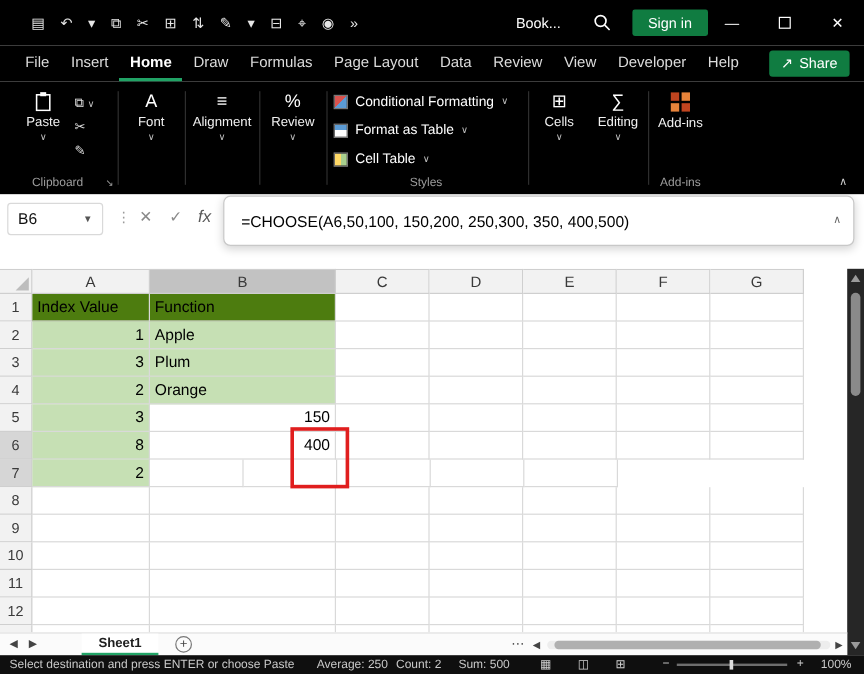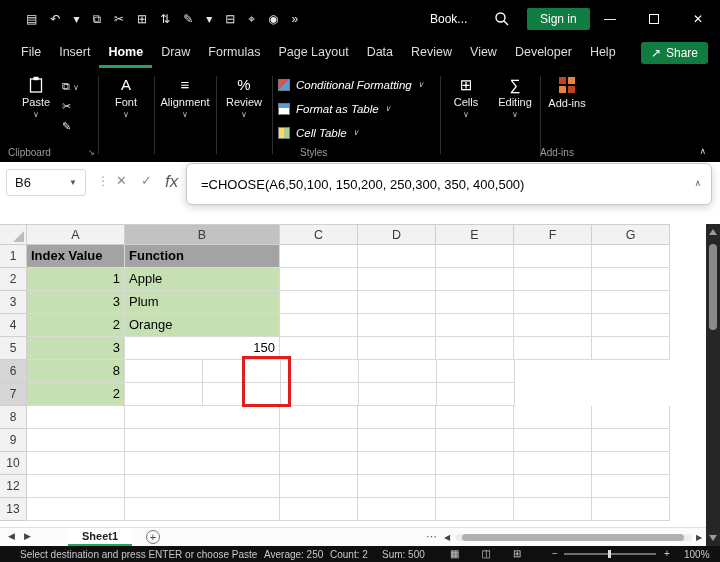--- a/index.html
+++ b/index.html
@@ -26,55 +26,55 @@
   .share { position:absolute; right:12px; top:4px; height:22px; display:flex; align-items:center; gap:5px; background:#107C41; color:#fff; border:none; font-size:12px; font-family:inherit; border-radius:3px; padding:0 10px; }
 
   
   .ribbon { position:absolute; top:68px; left:0; width:720px; height:94px; background:#000; color:#f0f0f0; }
   .rbtn { position:absolute; display:flex; flex-direction:column; align-items:center; gap:3px; font-size:11px; color:#f0f0f0; }
   .ricon { font-size:15px; line-height:17px; height:17px; color:#fff; }
   .rcaret { font-size:8px; color:#bdbdbd; line-height:8px; }
   .rsmall-col { position:absolute; left:62px; top:12px; display:flex; flex-direction:column; gap:7px; font-size:11px; color:#e0e0e0; }
   .rdivider { position:absolute; top:8px; width:1px; height:78px; background:#2e2e2e; }
   .styles-col { position:absolute; left:278px; top:8px; display:flex; flex-direction:column; gap:7px; }
-  .style-row { display:flex; align-items:center; gap:6px; font-size:11.5px; color:#fff; height:17px;font-style:italic; }
+  .style-row { display:flex; align-items:center; gap:6px; font-size:11.5px; color:#fff; height:17px; }
   .sicon { width:12px; height:12px; display:inline-block; border:1px solid #777; }
   .sicon0 { background:linear-gradient(135deg,#d9534f 0 50%,#5b9bd5 50% 100%); }
   .sicon1 { background:linear-gradient(#5b9bd5 0 4px,#fff 4px 100%); }
   .sicon2 { background:linear-gradient(90deg,#ffd966 0 50%,#a9d08e 50% 100%); }
-  .rlabel { position:absolute; bottom:4px; font-size:10px; color:#9d9d9d; }
+  .rlabel { position:absolute; bottom:4px; font-size:10px; color:#9d9d9d; text-align:center; }
   .launcher { position:absolute; left:88px; bottom:5px; font-size:8px; color:#9d9d9d; }
   .ribbon-collapse { position:absolute; right:14px; bottom:6px; font-size:9px; color:#cfcfcf; }
   .addins-icon { display:grid; grid-template-columns:7px 7px; grid-template-rows:7px 7px; gap:2px; }
   .addins-icon i { background:#e8833a; }
   .addins-icon i:nth-child(1), .addins-icon i:nth-child(4) { background:#c0441f; }
 
   
   .fbar { position:absolute; top:162px; left:0; width:720px; height:62px; background:#fff; }
   .namebox { position:absolute; left:6px; top:7px; width:80px; height:27px; border:1px solid #d9d9d9; border-radius:3px; display:flex; align-items:center; justify-content:space-between; padding:0 8px; font-size:13px; color:#111; }
   .namebox .nb-caret { font-size:8px; color:#555; }
   .fdots { position:absolute; left:97px; top:12px; color:#9a9a9a; font-size:12px; }
   .fcancel { position:absolute; left:116px; top:11px; color:#8a8a8a; font-size:13px; }
   .fenter { position:absolute; left:141px; top:11px; color:#8a8a8a; font-size:13px; }
-  .ffx { position:absolute; left:165px; top:10px; color:#5a5a5a; font-size:17px; font-style:italic; }
+  .ffx { position:absolute; left:165px; top:10px; color:#5a5a5a; font-size:14px; font-style:italic; }
   .finput { position:absolute; left:186px; top:1px; width:526px; height:42px; background:#fff; border:1px solid #c8c8c8; border-radius:6px; box-shadow:0 2px 8px rgba(0,0,0,0.18); display:flex; align-items:center; padding:0 14px; font-size:13px; color:#000; white-space:nowrap; overflow:hidden; }
   .finput .fb-collapse { position:absolute; right:10px; top:14px; font-size:9px; color:#666; }
 
   
   .grid { position:absolute; top:224px; left:0; width:706px; height:303px; background:#fff; overflow:hidden; }
   .g-row { display:flex; height:23px; }
   .g-hdr { height:21px; }
   .g-corner { width:27px; height:21px; background:#f2f2f2; border:solid #cfcfcf; border-width:1px 1px 1px 0; position:relative; }
   .g-corner::after { content:""; position:absolute; right:2px; bottom:2px; border-style:solid; border-width:0 0 11px 11px; border-color:transparent transparent #bdbdbd transparent; }
   .g-colhead { height:21px; line-height:20px; text-align:center; font-size:12.5px; color:#3a3a3a; background:#f2f2f2; border:solid #cfcfcf; border-width:1px 1px 1px 0; }
   .g-colhead.active { background:#c2c2c2; }
   .g-rowhead { width:27px; line-height:22px; text-align:center; font-size:12px; color:#3a3a3a; background:#f2f2f2; border:solid #cfcfcf; border-width:0 1px 1px 0; }
   .g-rowhead.active { background:#d6d6d6; }
   .g-cell { border:solid #d9d9d9; border-width:0 1px 1px 0; font-size:13px; line-height:22px; padding:0 4px; color:#000; white-space:nowrap; overflow:hidden; }
-  .fill-orange { background:#a3a3a3; font-weight:bold; }
+  .fill-orange { background:#4d7c0f; font-weight:normal; }
   .fill-green { background:#C6E0B4; }
   .num { text-align:right; }
   .annotation { position:absolute; left:242px; top:132px; width:49px; height:51px; border:3px solid #E01E1E; }
 
   
   .vscroll { position:absolute; top:224px; right:0; width:14px; height:322px; background:#262626; }
   .vs-arrow { position:absolute; left:3px; width:0; height:0; border-left:4px solid transparent; border-right:4px solid transparent; }
   .vs-up { top:5px; border-bottom:6px solid #9a9a9a; }
   .vs-down { bottom:5px; border-top:6px solid #9a9a9a; }
   .vs-thumb { position:absolute; left:3px; top:20px; width:8px; height:86px; background:#8a8a8a; border-radius:4px; }
@@ -85,21 +85,21 @@
   .sb-tab { position:absolute; left:68px; top:0; height:18px; padding:0 14px; font-size:11px; font-weight:bold; color:#1e1e1e; line-height:17px; border-bottom:2px solid #21A366; background:#fff; }
   .sb-add { position:absolute; left:146px; top:2px; width:14px; height:14px; border:1px solid #777; border-radius:50%; font-size:11px; line-height:12px; text-align:center; color:#444; }
   .sb-dots { position:absolute; left:426px; top:2px; font-size:11px; color:#555; }
   .sb-hl { position:absolute; left:444px; top:5px; font-size:8px; color:#444; }
   .sb-hr { position:absolute; left:696px; top:5px; font-size:8px; color:#444; }
   .sb-track { position:absolute; left:456px; top:6px; width:236px; height:7px; background:#ededed; border-radius:4px; }
   .sb-thumb { position:absolute; left:6px; top:0; width:222px; height:7px; background:#b0b0b0; border-radius:4px; }
 
   
   .statusbar { position:absolute; top:546px; left:0; width:720px; height:16px; background:#0f0f0f; color:#c9c9c9; font-size:10px; }
-  .st-msg { position:absolute; left:20px; top:3px;text-align:center; }
+  .st-msg { position:absolute; left:8px; top:3px;text-align:center; }
   .st-avg { position:absolute; left:264px; top:3px; }
   .st-count { position:absolute; left:330px; top:3px; }
   .st-sum { position:absolute; left:382px; top:3px; }
   .st-views { position:absolute; left:450px; top:2px; display:flex; gap:22px; font-size:10px; color:#cfcfcf; }
   .st-minus { position:absolute; left:552px; top:2px; }
   .st-track { position:absolute; left:564px; top:7px; width:92px; height:2px; background:#6e6e6e; }
   .st-handle { position:absolute; left:44px; top:-3px; width:3px; height:8px; background:#ddd; }
   .st-plus { position:absolute; left:664px; top:2px; }
   .st-zoom { position:absolute; left:684px; top:3px; }
 </style>
@@ -320,20 +320,21 @@
         <div class="g-cell num" style="width: 155px;">150</div>
         <div class="g-cell" style="width: 78px;"></div>
         <div class="g-cell" style="width: 78px;"></div>
         <div class="g-cell" style="width: 78px;"></div>
         <div class="g-cell" style="width: 78px;"></div>
         <div class="g-cell" style="width: 78px;"></div>
       </div>
       <div class="g-row">
         <div class="g-rowhead active">6</div>
         <div class="g-cell fill-green num" style="width: 98px;">8</div>
+        <div class="g-cell num" style="width: 155px;">400</div>
         <div class="g-cell" style="width: 78px;"></div>
         <div class="g-cell" style="width: 78px;"></div>
         <div class="g-cell" style="width: 78px;"></div>
         <div class="g-cell" style="width: 78px;"></div>
         <div class="g-cell" style="width: 78px;"></div>
       </div>
       <div class="g-row">
         <div class="g-rowhead active">7</div>
         <div class="g-cell fill-green num" style="width: 98px;">2</div>
         <div class="g-cell" style="width: 78px;"></div>
@@ -357,20 +358,30 @@
         <div class="g-cell" style="width: 98px;"></div>
         <div class="g-cell" style="width: 155px;"></div>
         <div class="g-cell" style="width: 78px;"></div>
         <div class="g-cell" style="width: 78px;"></div>
         <div class="g-cell" style="width: 78px;"></div>
         <div class="g-cell" style="width: 78px;"></div>
         <div class="g-cell" style="width: 78px;"></div>
       </div>
       <div class="g-row">
         <div class="g-rowhead">10</div>
+        <div class="g-cell" style="width: 98px;"></div>
+        <div class="g-cell" style="width: 155px;"></div>
+        <div class="g-cell" style="width: 78px;"></div>
+        <div class="g-cell" style="width: 78px;"></div>
+        <div class="g-cell" style="width: 78px;"></div>
+        <div class="g-cell" style="width: 78px;"></div>
+        <div class="g-cell" style="width: 78px;"></div>
+      </div>
+      <div class="g-row">
+        <div class="g-rowhead">11</div>
         <div class="g-cell" style="width: 98px;"></div>
         <div class="g-cell" style="width: 155px;"></div>
         <div class="g-cell" style="width: 78px;"></div>
         <div class="g-cell" style="width: 78px;"></div>
         <div class="g-cell" style="width: 78px;"></div>
         <div class="g-cell" style="width: 78px;"></div>
         <div class="g-cell" style="width: 78px;"></div>
       </div>
       <div class="g-row">
         <div class="g-rowhead">12</div>

